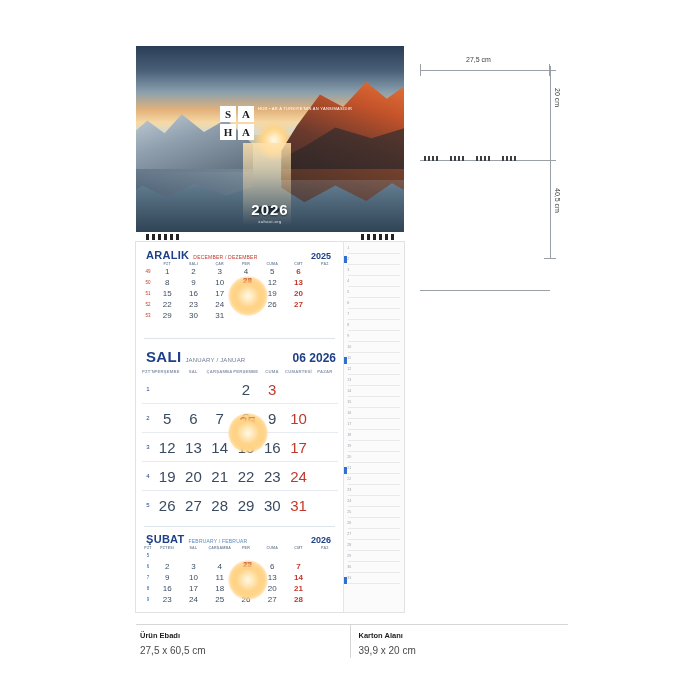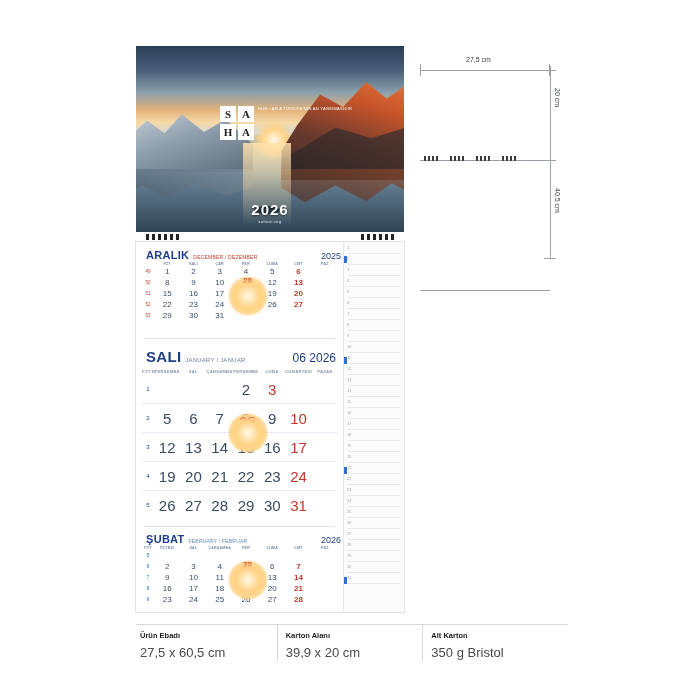--- a/index.html
+++ b/index.html
@@ -49,24 +49,24 @@
   .wire-r{right:10px;}
   .wire-seg{width:3px;height:6px;background:#222;}
 
   .sheet{position:absolute;left:0;top:196px;width:268px;height:370px;background:#ffffff;
         box-shadow:0 0 0 1px #e2e2e2;display:flex;}
   .cal-col{width:208px;height:100%;position:relative;}
   .note-col{width:60px;height:100%;background:#fbfbfb;border-left:1px solid #e6e6e6;position:relative;}
 
   
   .month{position:absolute;left:0;width:208px;}
-  .m-head{display:flex;align-items:baseline;padding:3px 3px 1px 10px;}
+  .m-head{display:flex;align-items:baseline;padding:3px 13px 1px 10px;}
   .m-name{font-size:11px;font-weight:bold;letter-spacing:.3px;}
   .m-sub{font-size:5px;margin-left:4px;letter-spacing:.2px;}
-  .m-year{margin-left:auto;font-size:9px;font-weight:normal;}
+  .m-year{margin-left:auto;font-size:9px;font-weight:bold;}
   .dow{display:grid;grid-template-columns:12px repeat(7,1fr);padding:0 6px;}
   .dow div{font-size:3.6px;text-align:center;font-weight:bold;letter-spacing:.2px;}
   .weeks{padding:0 6px;}
   .wrow{display:grid;grid-template-columns:12px repeat(7,1fr);align-items:center;}
   .wno{font-size:4.5px;text-align:center;}
   .day{text-align:center;}
 
   
   .m-dec{top:4px;}
   .m-dec .m-name{color:#1f3f87;}
@@ -120,21 +120,21 @@
   .tick{position:absolute;width:1px;background:#9aa0a6;}
   .spiral-row{position:absolute;display:flex;gap:12px;align-items:center;}
   .spiral-grp{display:flex;gap:2px;}
   .spiral-seg{width:2px;height:5px;background:#3c4043;}
 
   
   .spec{position:absolute;left:136px;top:624px;width:432px;display:flex;border-top:1px solid #d6d6d6;}
   .spec-cell{flex:1;padding:6px 4px 2px 8px;border-left:1px solid #d6d6d6;}
   .spec-cell:first-child{border-left:none;padding-left:4px;}
   .spec-title{font-size:7.5px;font-weight:bold;color:#1b1b1b;}
-  .spec-val{font-size:13px;color:#4a4a4a;margin-top:5px;}
+  .spec-val{font-size:10px;color:#4a4a4a;margin-top:5px;}
 </style>
 </head>
 <body>
 
 <div class="product">
 
   <div class="photo">
     <div class="sky"></div>
     <div class="water"></div>
     <div class="sun"></div>
@@ -521,17 +521,13 @@
 
 <div class="spec">
   <div class="spec-cell">
     <div class="spec-title">Ürün Ebadı</div>
     <div class="spec-val">27,5 x 60,5 cm</div>
   </div>
   <div class="spec-cell">
     <div class="spec-title">Karton Alanı</div>
     <div class="spec-val">39,9 x 20 cm</div>
   </div>
-  <div class="spec-cell">
-    <div class="spec-title">Alt Karton</div>
-    <div class="spec-val">350 g Bristol</div>
-  </div>
 </div>
 
 </body></html>

